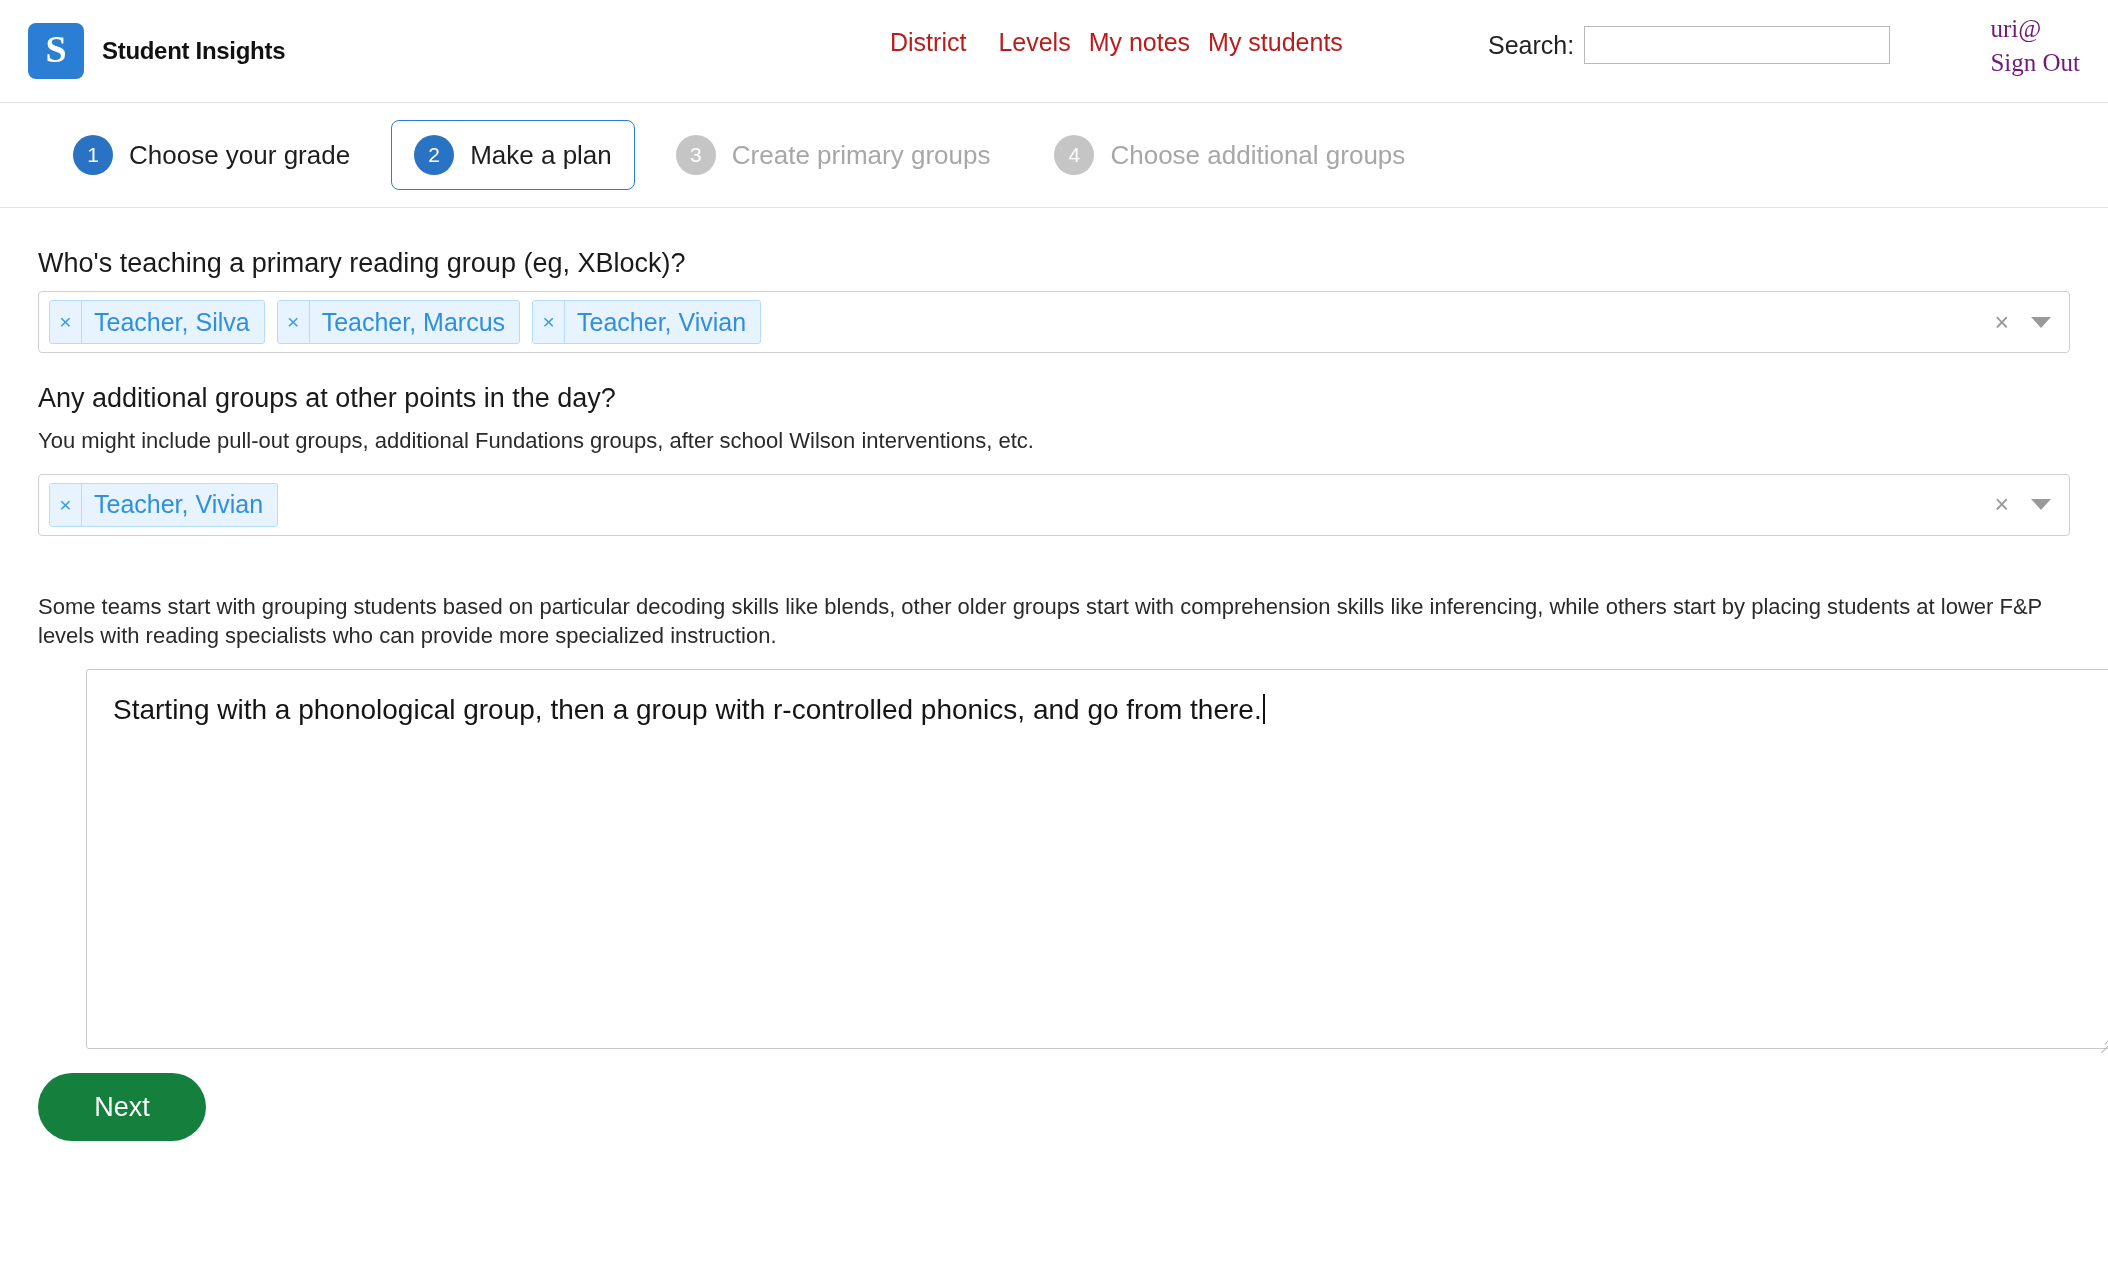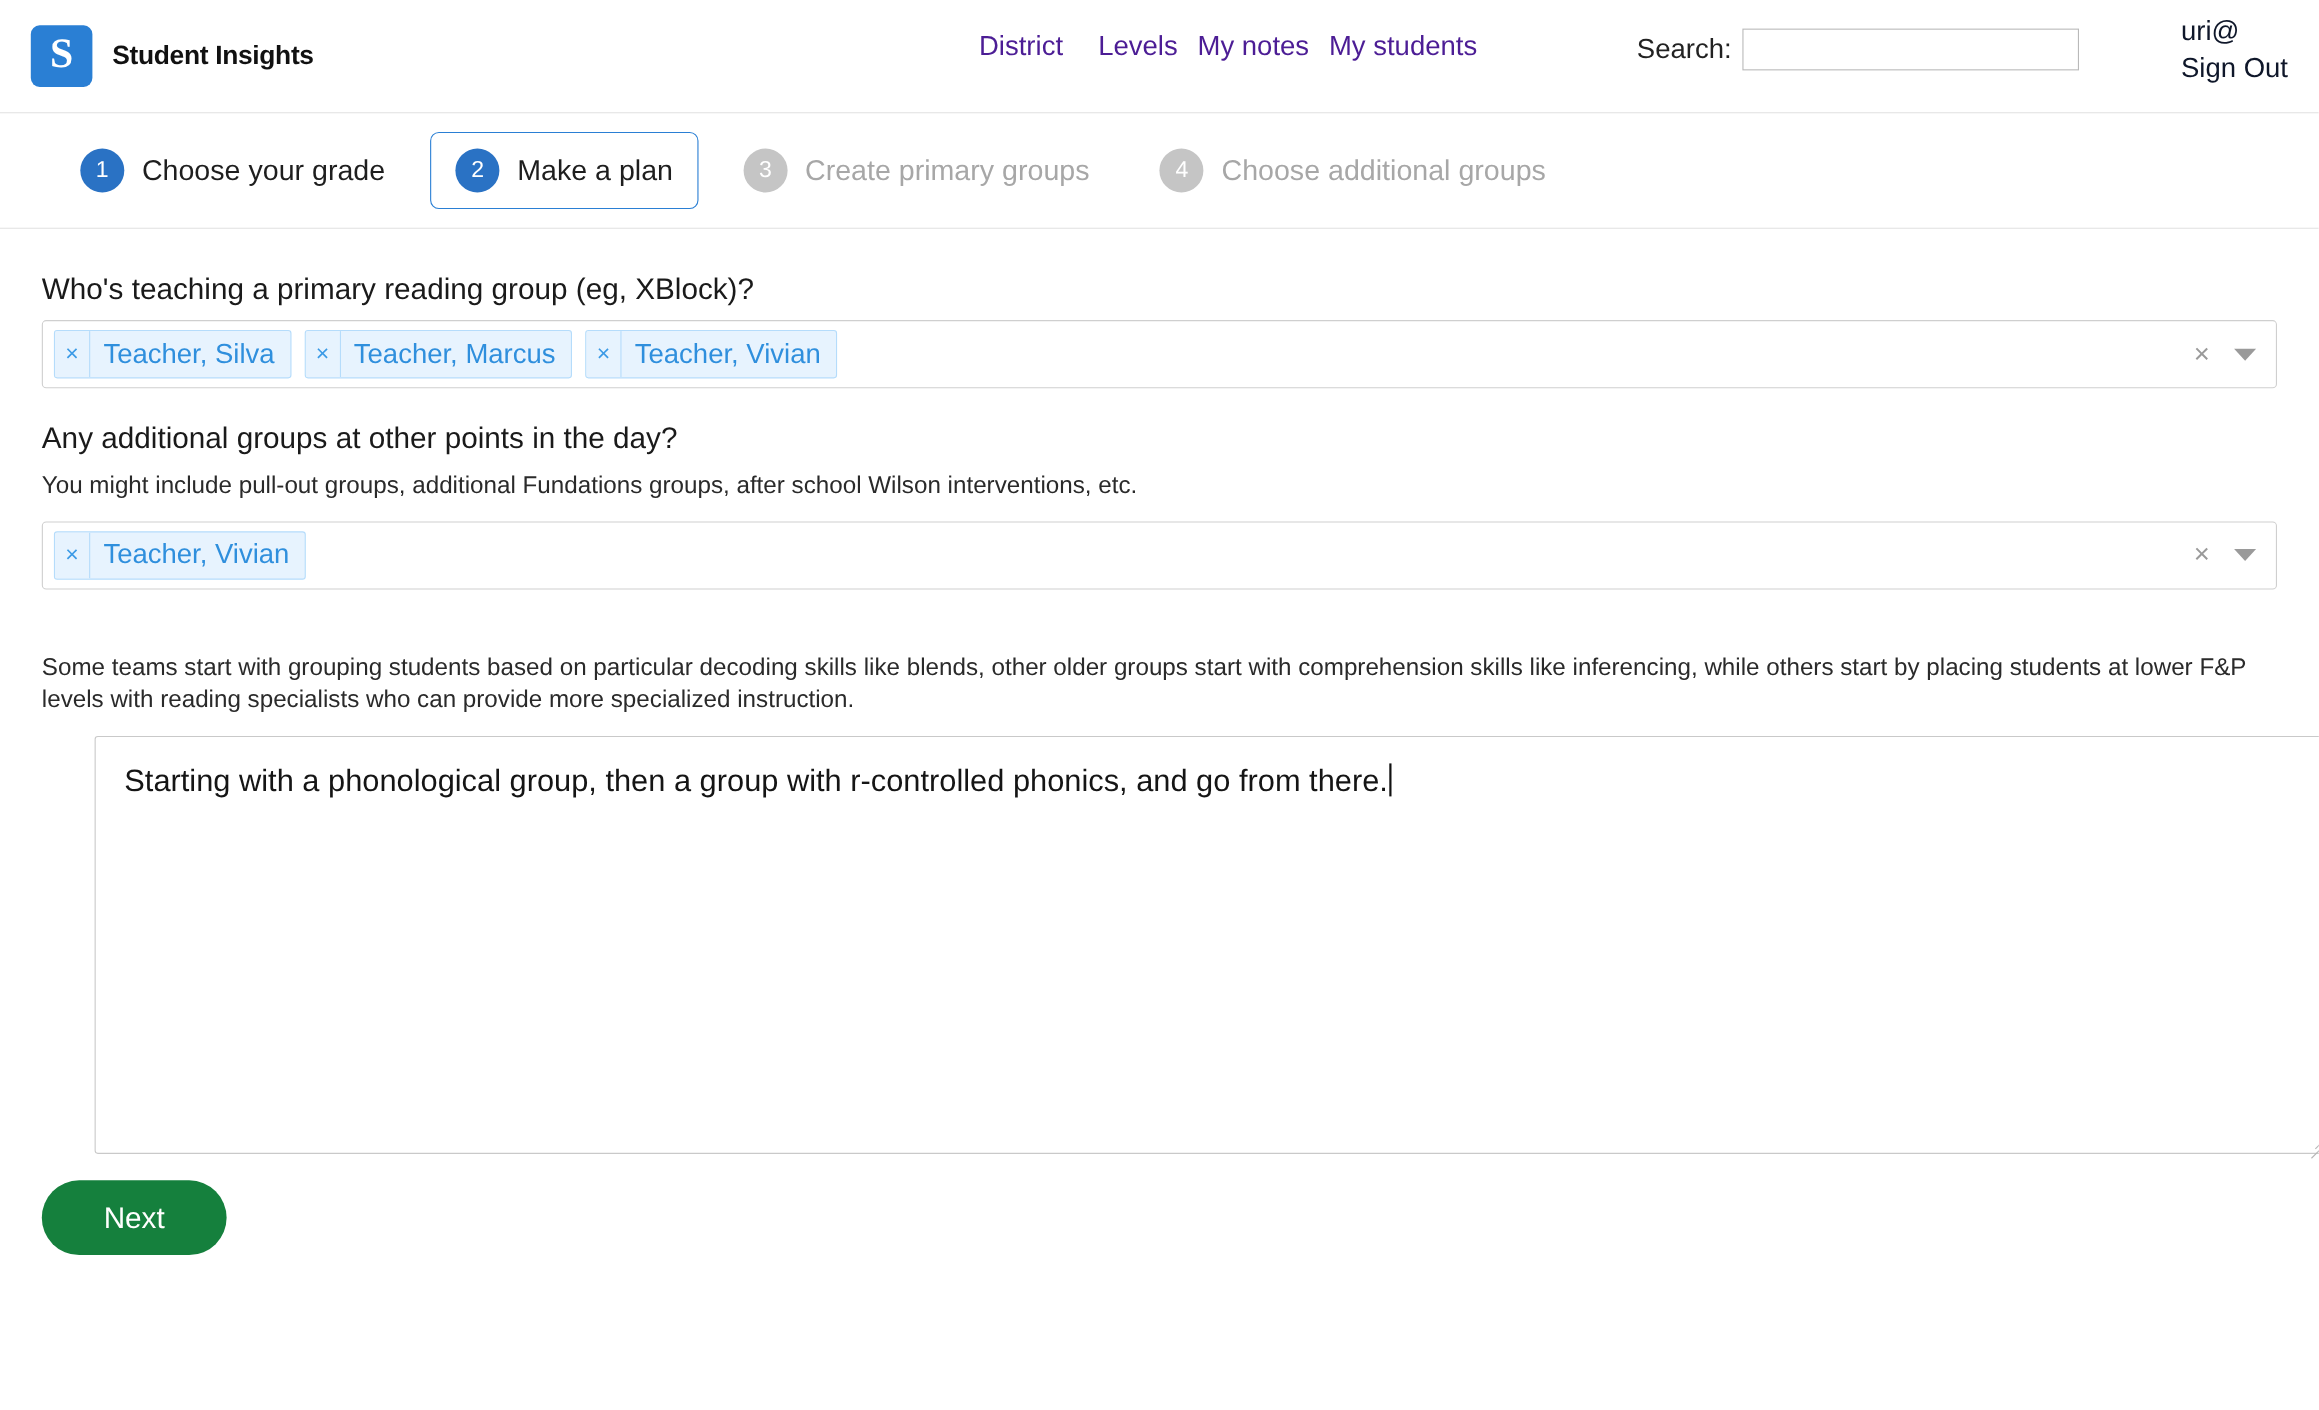--- a/index.html
+++ b/index.html
@@ -55,21 +55,21 @@
 
   .topnav {
     position: absolute;
     left: 890px;
     top: 28px;
     display: flex;
     align-items: baseline;
     gap: 18px;
   }
   .topnav a {
-    color: #4c1d95;
+    color: #b91c1c;
     font-size: 25px;
     text-decoration: none;
     white-space: nowrap;
   }
   .topnav a.spaced { margin-right: 14px; }
 
   .search-wrap {
     position: absolute;
     left: 1488px;
     top: 26px;
@@ -93,24 +93,25 @@
 
   .account {
     position: absolute;
     right: 28px;
     top: 12px;
     text-align: left;
     line-height: 1.35;
   }
   .account a {
     display: block;
-    color: #0f172a;
+    color: #701a75;
     font-size: 25px;
     text-decoration: none;
     white-space: nowrap;
+    font-family: Liberation Serif, serif;
   }
 
   
   .stepper {
     height: 105px;
     border-bottom: 1px solid #e3e3e3;
     display: flex;
     align-items: center;
     padding-left: 50px;
     gap: 0px;

